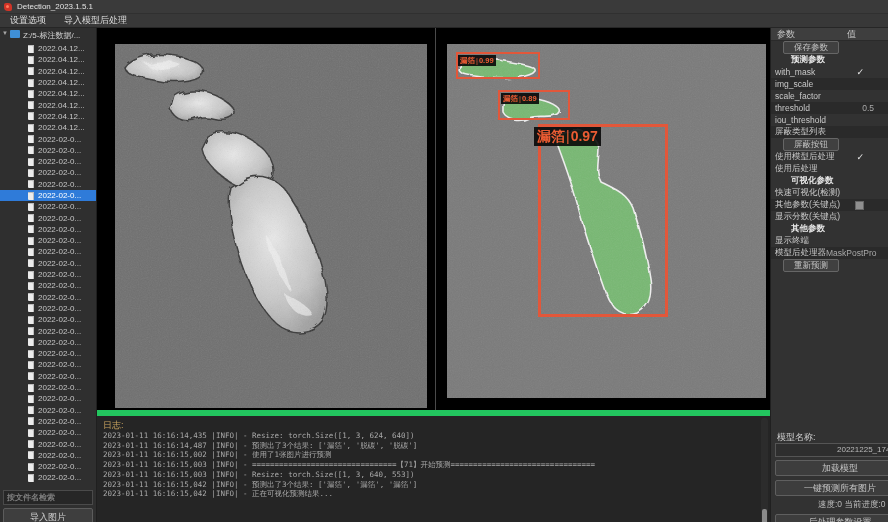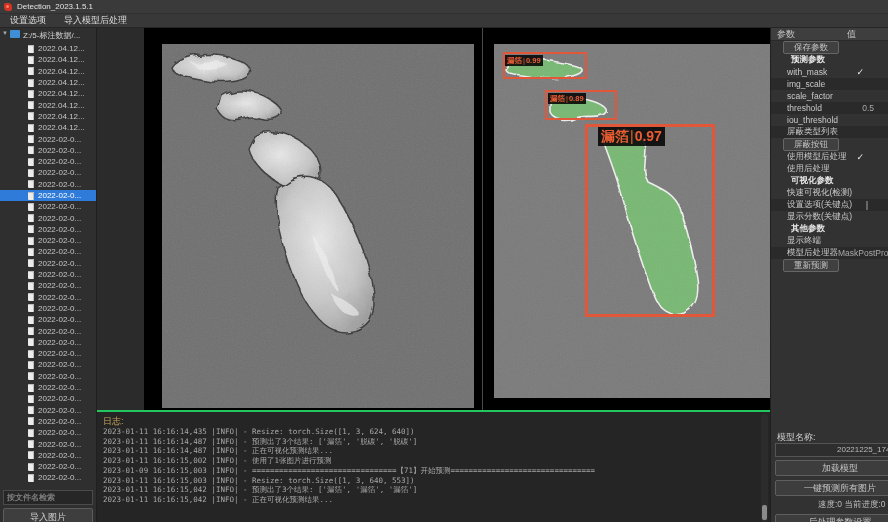--- a/index.html
+++ b/index.html
@@ -39,53 +39,53 @@
     margin-right:4px; flex:none; box-shadow:inset -1px 1px 0 #bdbdbd;}
   .search-box { position:absolute; left:3px; top:462px; width:90px; height:15px;
     background:#262626; border:1px solid #4a4a4a; color:#9a9a9a; font-size:8px;
     padding:0 3px; font-family:"Liberation Sans", sans-serif;font-weight:bold;}
   .search-box::placeholder{ color:#7f7f7f; }
   .import-btn { position:absolute; left:3px; top:480px; width:90px; height:18px;
     background:#3e3e3e; border:1px solid #5c5c5c; color:#cfcfcf; font-size:9px;
     text-align:center; line-height:16px; border-radius:2px;}
   
   .stage { position:absolute; left:97px; top:28px; width:673px; height:382px;
-    background:#000; overflow:hidden;margin-left:47px;}
+    background:#000; overflow:hidden;}
   .img-panel { position:absolute; overflow:hidden; background:#6f6f6f;}
   .img-left  { left:18px;  top:16px; width:312px; height:364px;}
   .img-right { left:350px; top:16px; width:319px; height:354px; background:#787878;}
   .stage-divider { position:absolute; left:338px; top:0; width:1px; height:382px;
     background:#4a4a4a;}
   .det-box { position:absolute; border:2px solid #e2573a; }
   .det-box.big { border-width:3px; }
   .det-label { position:absolute; background:rgba(5,5,5,0.88); color:#ec5c33;
     font-size:7.5px; line-height:11px; padding:0 2px; white-space:nowrap; font-weight:bold;}
   .det-label.big { font-size:14px; line-height:19px; padding:0 3px;}
   .det-label .bar { color:#ec5c33; font-weight:normal; padding:0 1px;}
   
   .log { position:absolute; left:97px; top:410px; width:673px; height:112px;
-    background:#252525; overflow:hidden; border-top:2px solid #22c55e;}
+    background:#252525; overflow:hidden; border-top:6px solid #22c55e;}
   .log-title { position:absolute; left:6px; top:3px; font-size:9px; color:#c9a35f;}
   .log-lines { position:absolute; left:6px; top:15px; width:650px; list-style:none;
     font-family:"DejaVu Sans Mono", monospace; font-size:7.5px; line-height:9.7px;
     color:#a9a9a9; white-space:nowrap;}
   .log-vscroll { position:absolute; right:2px; top:2px; width:7px; height:108px;
     background:#2c2c2c; border-radius:3px;}
   .log-vthumb { position:absolute; left:1px; bottom:2px; width:5px; height:15px;
     background:#8b8b8b; border-radius:2px;}
   
   .rightpanel { position:absolute; left:770px; top:28px; width:118px; height:494px;
     background:#323232; border-left:1px solid #202020; overflow:hidden;}
   .p-header { height:13px; background:#3e3e3e; border-bottom:1px solid #2a2a2a;
     display:flex; font-size:9px; color:#cdcdcd; align-items:center;}
   .p-header .c1{ padding-left:6px; width:76px;}
   .p-rows { font-size:8.5px; }
   .p-row { height:12px; display:flex; align-items:center; color:#c9c9c9;}
   .p-row.dark { background:#2a2a2a; }
-  .p-lbl { padding-left:16px; white-space:nowrap;}
+  .p-lbl { padding-left:4px; white-space:nowrap;}
   .t-sec { font-weight:bold; color:#e6e6e6;}
   .t-sec .p-lbl { padding-left:20px;}
   .t-btn { height:13px;}
   .t-btn .p-lbl { margin-left:12px; padding:0 10px; background:#404040;
     border:1px solid #666; border-radius:2px; line-height:11px; color:#c3c3c3;}
   .p-val { margin-left:auto; margin-right:14px; color:#a9a9a9; white-space:nowrap;}
   .p-tick { display:none; margin-left:auto; margin-right:24px; color:#e8e8e8; font-size:9px;}
   .checked .p-tick { display:block;}
   .p-cbox { display:none; margin-left:auto; margin-right:24px; width:9px; height:9px;
     background:#8f8f8f; border:1px solid #666;}
@@ -345,32 +345,31 @@
         <rect width="319" height="354" filter="url(#grain2)" opacity="0.12"></rect>
       </svg>
 
       <div class="det-box" style="left:9px;top:8px;width:84px;height:27px"></div>
       <div class="det-label" style="left:11px;top:11px"><span>漏箔</span><span class="bar">|</span><span>0.99</span></div>
 
       <div class="det-box" style="left:51px;top:46px;width:72px;height:30px"></div>
       <div class="det-label" style="left:54px;top:49px"><span>漏箔</span><span class="bar">|</span><span>0.89</span></div>
 
       <div class="det-box big" style="left:91px;top:80px;width:130px;height:193px"></div>
-      <div class="det-label big" style="left:104px;top:83px"><span>漏箔</span><span class="bar">|</span><span>0.97</span></div>
+      <div class="det-label big" style="left:87px;top:83px"><span>漏箔</span><span class="bar">|</span><span>0.97</span></div>
     </div>
   </div>
 
   <div class="log">
     <div class="log-title">日志:</div>
     <ul class="log-lines">
       <li>2023-01-11 16:16:14,435 |INFO| - Resize: torch.Size([1, 3, 624, 640])</li>
         <li>2023-01-11 16:16:14,487 |INFO| - 预测出了3个结果: ['漏箔', '脱碳', '脱碳']</li>
-        <li>2023-01-11 16:16:14,487 |INFO| - 正在可视化预测结果...</li>
         <li>2023-01-11 16:16:15,002 |INFO| - 使用了1张图片进行预测</li>
-        <li>2023-01-09 16:16:15,003 |INFO| - ================================【71】开始预测================================</li>
+        <li>2023-01-11 16:16:15,003 |INFO| - ================================【71】开始预测================================</li>
         <li>2023-01-11 16:16:15,003 |INFO| - Resize: torch.Size([1, 3, 640, 553])</li>
         <li>2023-01-11 16:16:15,042 |INFO| - 预测出了3个结果: ['漏箔', '漏箔', '漏箔']</li>
         <li>2023-01-11 16:16:15,042 |INFO| - 正在可视化预测结果...</li>
     </ul>
     <div class="log-vscroll">
       <div class="log-vthumb"></div>
     </div>
   </div>
 
   <div class="rightpanel">
@@ -440,21 +439,21 @@
           <span class="p-lbl">可视化参数</span>
           <span class="p-val"></span>
 
         </div>
         <div class="p-row t-row">
           <span class="p-lbl">快速可视化(检测)</span>
           <span class="p-val"></span>
 
         </div>
         <div class="p-row t-row dark hasbox">
-          <span class="p-lbl">设置选项(关键点)</span>
+          <span class="p-lbl">其他参数(关键点)</span>
           <span class="p-val"></span>
 
           <span class="p-cbox"></span>
         </div>
         <div class="p-row t-row">
           <span class="p-lbl">显示分数(关键点)</span>
           <span class="p-val"></span>
 
         </div>
         <div class="p-row t-sec">

